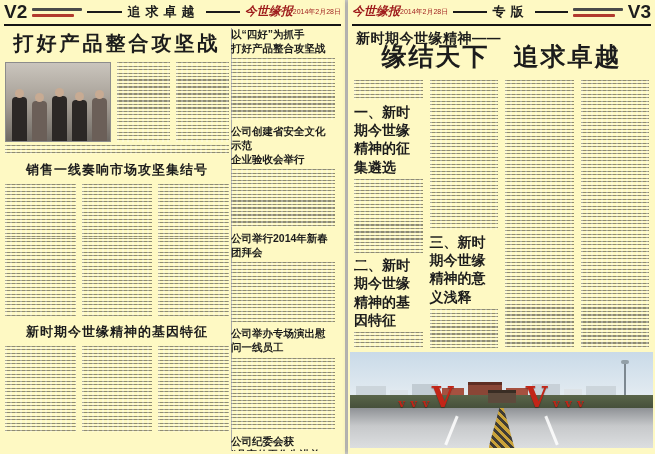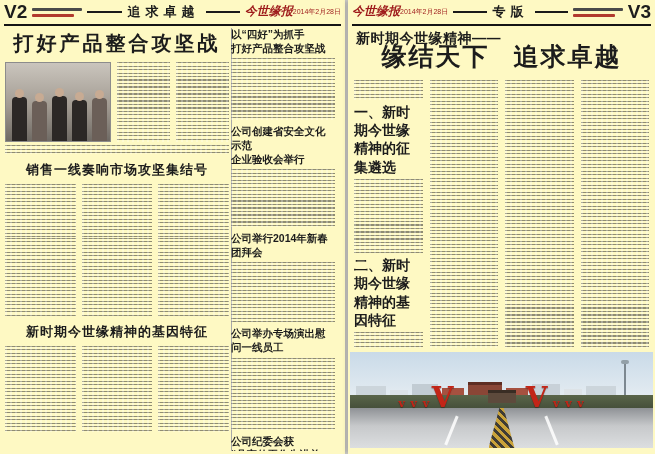--- a/index.html
+++ b/index.html
@@ -203,20 +203,21 @@
     <div class="rcols">
       <div class="rcol">
         <div class="st" style="height:20px;"></div>
         <div class="sub">一、新时期今世缘精神的征集遴选</div>
         <div class="st grow"></div>
         <div class="sub">二、新时期今世缘精神的基因特征</div>
         <div class="st" style="height:16px;"></div>
       </div>
       <div class="rcol">
         <div class="st" style="height:150px;"></div>
+        <div class="sub">三、新时期今世缘精神的意义浅释</div>
         <div class="st grow"></div>
       </div>
       <div class="rcol">
         <div class="st grow"></div>
       </div>
       <div class="rcol">
         <div class="st grow"></div>
       </div>
     </div>
 

